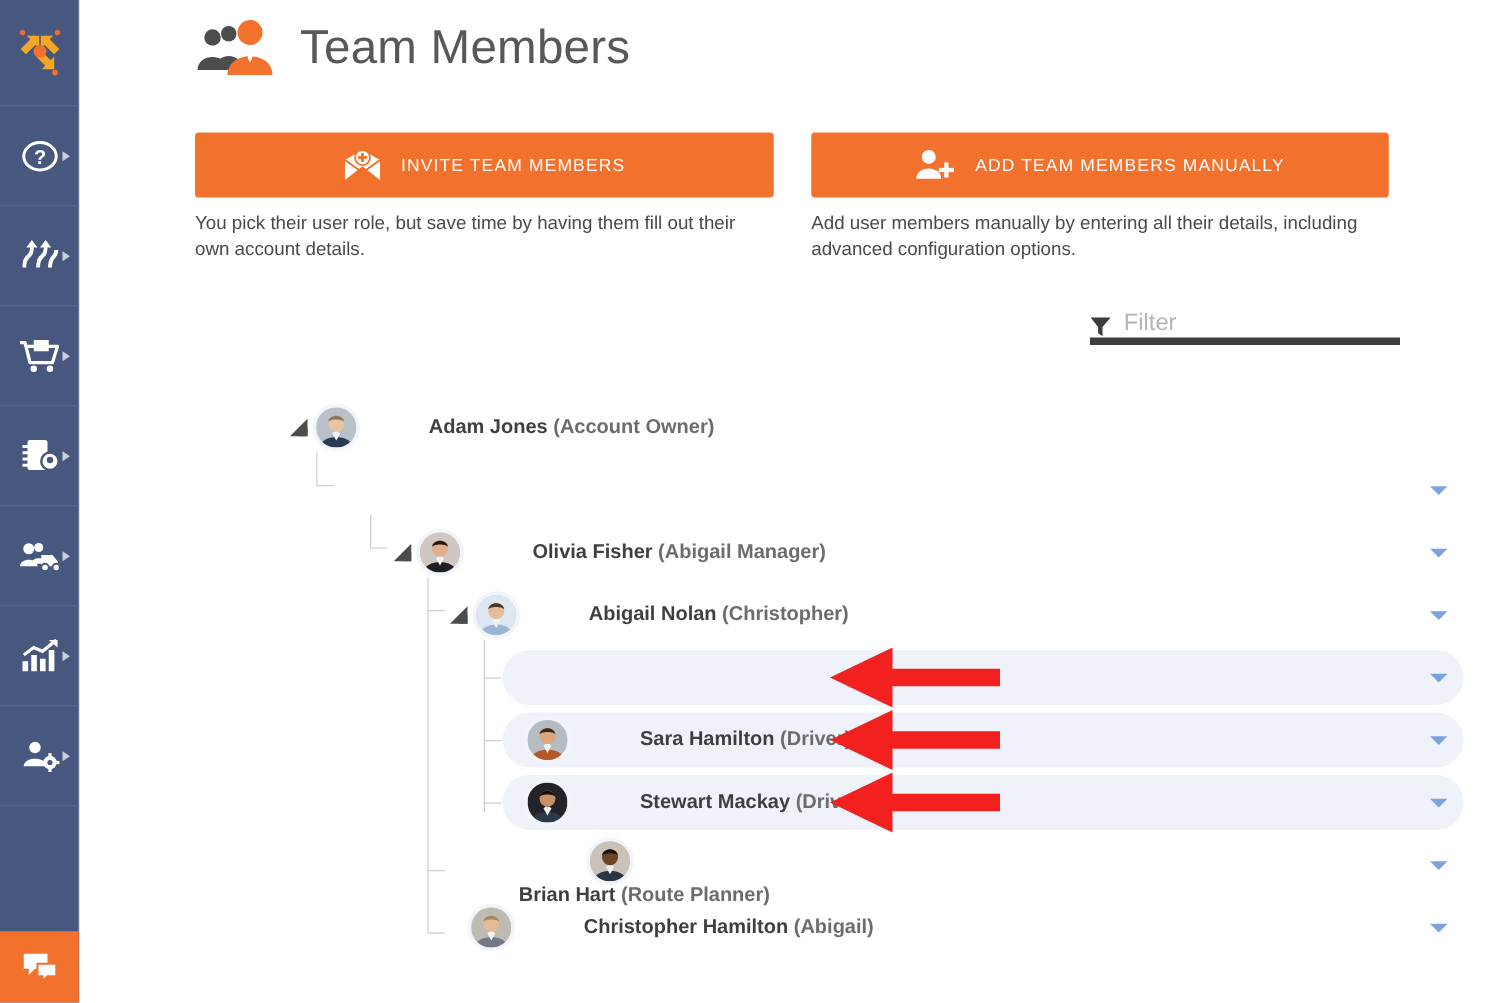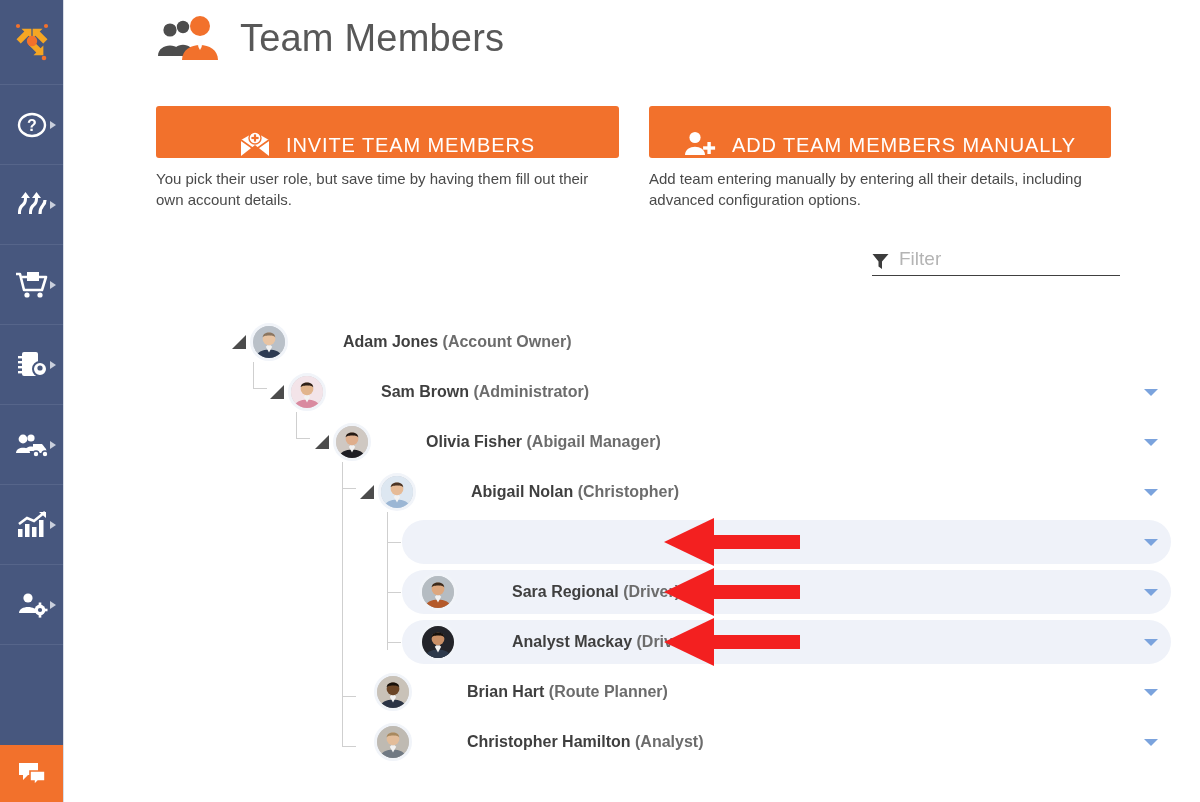--- a/index.html
+++ b/index.html
@@ -78,45 +78,45 @@
   }
 
   
   .btn {
     position: absolute;
     height: 52px;
     background: #f2712c;
     border: none;
     border-radius: 3px;
     color: #fff;
-    font-size: 20px;
+    font-size: 14px;
     letter-spacing: 0.9px;
-    display: flex; align-items: flex-end; justify-content: center;
+    display: flex; align-items: center; justify-content: center;
     gap: 16px;
     cursor: pointer;
     font-family: "Liberation Sans", sans-serif;
   }
   #btn-invite  { left: 92px;  top: 106px; width: 463px; }
   #btn-add     { left: 585px; top: 106px; width: 462px; }
   .btn-caption {
     position: absolute;
     font-size: 15px;
     color: #4a4a4a;
     line-height: 1.42;
   }
   #cap-invite { left: 92px;  top: 168px; width: 452px; }
   #cap-add    { left: 585px; top: 168px; width: 462px; }
 
   
   #filter-wrap {
     position: absolute;
     left: 808px; top: 244px;
     width: 248px; height: 32px;
-    display: flex; align-items: center; gap: 10px;
-    border-bottom: 1px solid #404040;
+    display: flex; align-items: flex-end; gap: 10px;
+    border-bottom: 6px solid #404040;
   }
   #filter-input {
     border: none; outline: none;
     background: transparent;
     font-size: 19px;
     color: #6f6f6f;
     width: 205px;
     padding: 0; margin-top: -2px;
     font-family: "Liberation Sans", sans-serif;
   }
@@ -344,21 +344,21 @@
 
   <button class="btn" id="btn-add">
     <svg width="32" height="26" viewBox="0 0 32 26">
       <circle cx="11" cy="6.5" r="5.6" fill="#fff"></circle>
       <path d="M1 24 C1 13, 21 13, 21 24 Z" fill="#fff"></path>
       <rect x="23.4" y="11" width="3.4" height="12" fill="#fff"></rect>
       <rect x="19.1" y="15.3" width="12" height="3.4" fill="#fff"></rect>
     </svg>
     <span>ADD TEAM MEMBERS MANUALLY</span>
   </button>
-  <div class="btn-caption" id="cap-add">Add team entering manually by entering all their details, including advanced configuration options.</div>
+  <div class="btn-caption" id="cap-add">Add user members manually by entering all their details, including advanced configuration options.</div>
 
   <div id="filter-wrap">
     <svg width="17" height="17" viewBox="0 0 17 17" style="margin-top:4px;flex:0 0 auto">
       <path d="M0.5 1 H16.5 L10 8.5 V16 L6.5 13.5 V8.5 Z" fill="#3c3c3c"></path>
     </svg>
     <input id="filter-input" type="text" placeholder="Filter" style="">
   </div>
 
   <div id="tree">
       <div class="node" style="left: 168px; top: 20px;">
@@ -366,33 +366,20 @@
         <div class="avatar">
           <svg viewBox="0 0 40 40">
             <rect width="40" height="40" fill="#b9c0c8"></rect>
             <path d="M4 40 C4 26 36 26 36 40 Z" fill="#2c3a52"></path>
             <path d="M16 26 L20 33 L24 26 L22 24 L18 24 Z" fill="#f2f2f2"></path>
             <circle cx="20" cy="16" r="8" fill="#e8c4a3"></circle>
             <path d="M12 15 C12 6 28 6 28 15 C28 11 12 11 12 15 Z" fill="#8a7560"></path>
           </svg>
         </div>
         <div class="node-label"><b>Adam Jones</b><span> (Account Owner)</span></div>
-      </div>
-      <div class="node" style="left: 206px; top: 70px;">
-        <div class="collapse-tri"></div>
-        <div class="avatar">
-          <svg viewBox="0 0 40 40">
-            <rect width="40" height="40" fill="#f3e4e9"></rect>
-            <path d="M4 40 C4 26 36 26 36 40 Z" fill="#d98aa0"></path>
-            <path d="M16 26 L20 33 L24 26 L22 24 L18 24 Z" fill="#f2f2f2"></path>
-            <circle cx="20" cy="16" r="8" fill="#e2b58d"></circle>
-            <path d="M12 15 C12 6 28 6 28 15 C28 11 12 11 12 15 Z" fill="#2f2119"></path>
-          </svg>
-        </div>
-        <div class="node-label"><b>Sam Brown</b><span> (Administrator)</span></div>
       </div>
       <div class="row-chevron" style="left: 1080px; top: 89px;"></div>
       <div class="node" style="left: 251px; top: 120px;">
         <div class="collapse-tri"></div>
         <div class="avatar">
           <svg viewBox="0 0 40 40">
             <rect width="40" height="40" fill="#cfc8c2"></rect>
             <path d="M4 40 C4 26 36 26 36 40 Z" fill="#1e1e24"></path>
             <path d="M16 26 L20 33 L24 26 L22 24 L18 24 Z" fill="#f2f2f2"></path>
             <circle cx="20" cy="16" r="8" fill="#dfae8c"></circle>
@@ -431,21 +418,21 @@
         <div class="collapse-spacer"></div>
         <div class="avatar">
           <svg viewBox="0 0 40 40">
             <rect width="40" height="40" fill="#b5bcc2"></rect>
             <path d="M4 40 C4 26 36 26 36 40 Z" fill="#b45a2a"></path>
             <path d="M16 26 L20 33 L24 26 L22 24 L18 24 Z" fill="#f2f2f2"></path>
             <circle cx="20" cy="16" r="8" fill="#dda77e"></circle>
             <path d="M12 15 C12 6 28 6 28 15 C28 11 12 11 12 15 Z" fill="#3c2a1c"></path>
           </svg>
         </div>
-        <div class="node-label"><b>Sara Regional</b><span> (Driver)</span></div>
+        <div class="node-label"><b>Sara Hamilton</b><span> (Driver)</span></div>
       </div>
       <div class="row-chevron" style="left: 1080px; top: 289px;"></div>
       <div class="annot-arrow" style="left: 598px; top: 268px; width: 140px;">
         <svg width="140" height="48" viewBox="0 0 140 48">
           <g fill="#f32020">
             <polygon points="2,24 52,0 52,48"></polygon>
             <rect x="50" y="17" width="88" height="14"></rect>
           </g>
         </svg>
       </div>
@@ -454,32 +441,32 @@
         <div class="collapse-spacer"></div>
         <div class="avatar">
           <svg viewBox="0 0 40 40">
             <rect width="40" height="40" fill="#23242a"></rect>
             <path d="M4 40 C4 26 36 26 36 40 Z" fill="#2e3a4c"></path>
             <path d="M16 26 L20 33 L24 26 L22 24 L18 24 Z" fill="#f2f2f2"></path>
             <circle cx="20" cy="16" r="8" fill="#c98f66"></circle>
             <path d="M12 15 C12 6 28 6 28 15 C28 11 12 11 12 15 Z" fill="#17110c"></path>
           </svg>
         </div>
-        <div class="node-label"><b>Analyst Mackay</b><span> (Driver)</span></div>
+        <div class="node-label"><b>Stewart Mackay</b><span> (Driver)</span></div>
       </div>
       <div class="row-chevron" style="left: 1080px; top: 339px;"></div>
       <div class="annot-arrow" style="left: 598px; top: 318px; width: 140px;">
         <svg width="140" height="48" viewBox="0 0 140 48">
           <g fill="#f32020">
             <polygon points="2,24 52,0 52,48"></polygon>
             <rect x="50" y="17" width="88" height="14"></rect>
           </g>
         </svg>
       </div>
-      <div class="node" style="left: 296px; top: 370px;">
+      <div class="node" style="left: 296px; top: 370px; flex-direction: column;">
         <div class="collapse-spacer"></div>
         <div class="avatar">
           <svg viewBox="0 0 40 40">
             <rect width="40" height="40" fill="#c9c2b8"></rect>
             <path d="M4 40 C4 26 36 26 36 40 Z" fill="#2b3445"></path>
             <path d="M16 26 L20 33 L24 26 L22 24 L18 24 Z" fill="#f2f2f2"></path>
             <circle cx="20" cy="16" r="8" fill="#6b4526"></circle>
             <path d="M12 15 C12 6 28 6 28 15 C28 11 12 11 12 15 Z" fill="#181009"></path>
           </svg>
         </div>
@@ -490,21 +477,21 @@
         <div class="collapse-spacer"></div>
         <div class="avatar">
           <svg viewBox="0 0 40 40">
             <rect width="40" height="40" fill="#bfbab2"></rect>
             <path d="M4 40 C4 26 36 26 36 40 Z" fill="#707983"></path>
             <path d="M16 26 L20 33 L24 26 L22 24 L18 24 Z" fill="#f2f2f2"></path>
             <circle cx="20" cy="16" r="8" fill="#e3bd9a"></circle>
             <path d="M12 15 C12 6 28 6 28 15 C28 11 12 11 12 15 Z" fill="#a8895f"></path>
           </svg>
         </div>
-        <div class="node-label"><b>Christopher Hamilton</b><span> (Analyst)</span></div>
+        <div class="node-label"><b>Christopher Hamilton</b><span> (Abigail)</span></div>
       </div>
       <div class="row-chevron" style="left: 1080px; top: 439px;"></div>
       <div class="tline v" style="left:189px; top:62px;  height:26px;"></div>
       <div class="tline h" style="left:189px; top:88px;  width:14px;"></div>
       <div class="tline v" style="left:232px; top:112px; height:26px;"></div>
       <div class="tline h" style="left:232px; top:138px; width:14px;"></div>
       <div class="tline v" style="left:278px; top:162px; height:26px;"></div>
       <div class="tline h" style="left:278px; top:188px; width:14px;"></div>
       <div class="tline v" style="left:323px; top:212px; height:138px;"></div>
       <div class="tline h" style="left:323px; top:242px; width:14px;"></div>

